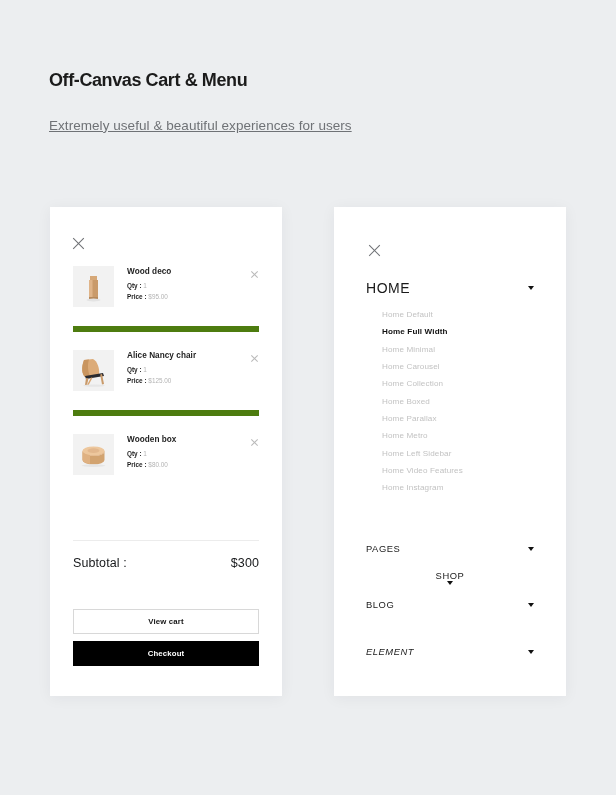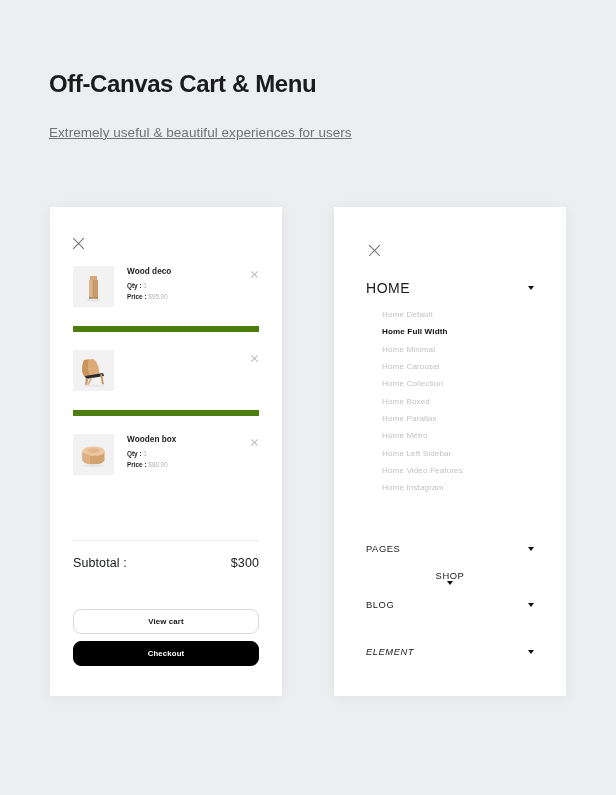--- a/index.html
+++ b/index.html
@@ -18,21 +18,21 @@
   }
 
   
   .page-header {
     position: absolute;
     left: 49px;
     top: 70px;
     width: 520px;
   }
   .page-title {
-    font-size: 24px;
+    font-size: 18px;
     font-weight: 700;
     color: #1b1b1b;
     letter-spacing: -0.4px;
     line-height: 1.2;
   }
   .page-subtitle {
     margin-top: 26px;
     font-size: 13.5px;
     font-weight: 400;
     color: #6f7276;
@@ -176,21 +176,20 @@
     left: 73px;
     width: 186px;
     height: 25px;
     display: flex;
     align-items: center;
     justify-content: center;
     font-size: 7.8px;
     font-weight: 700;
     letter-spacing: 0.15px;
     cursor: pointer;
-    border-radius: 8px;
   }
   .btn-view {
     top: 609px;
     background: #ffffff;
     border: 1px solid #d8d8d8;
     color: #151515;
   }
   .btn-checkout {
     top: 641px;
     background: #000000;
@@ -302,20 +301,29 @@
       <svg width="41" height="41" viewBox="0 0 41 41" xmlns="http://www.w3.org/2000/svg">
         <rect x="0" y="0" width="41" height="41" fill="#f2f2f2"></rect>
         <path d="M11 10 C8 18 9 24 12 27 L26 25 C27 18 24 11 20 9 Z" fill="#dcab78"></path>
         <path d="M11 10 C8 18 9 24 12 27 L17 26.4 C14.5 20 14.5 14 16 9.4 Z" fill="#c9955f"></path>
         <path d="M12 26 L30 23 L31 26 L13 29 Z" fill="#2a2a2e"></path>
         <path d="M13 28 L12 35 L14 35 L15.5 28.4 Z" fill="#c99a6a"></path>
         <path d="M29 24 L31 34 L29 34.4 L27.2 24.6 Z" fill="#c99a6a"></path>
         <path d="M18 27.5 L14 35 L15.6 35 L19.5 27.8 Z" fill="#d8a46f"></path>
         <ellipse cx="21" cy="35.6" rx="11" ry="1.2" fill="#e6e6e6"></ellipse>
       </svg>
+    </div>
+    <div class="item-info">
+      <div class="item-name">Alice Nancy chair</div>
+      <div class="item-meta">
+        <b>Qty :</b>
+        <span>1</span><br>
+        <b>Price :</b>
+        <span>$125.00</span>
+      </div>
     </div>
     <div class="item-remove"></div>
   </div>
 
   <div class="cart-item">
     <div class="thumb">
       <svg width="41" height="41" viewBox="0 0 41 41" xmlns="http://www.w3.org/2000/svg">
         <rect x="0" y="0" width="41" height="41" fill="#f2f2f2"></rect>
         <ellipse cx="20.5" cy="17.5" rx="11" ry="4.6" fill="#e0b489"></ellipse>
         <ellipse cx="20.5" cy="17" rx="11" ry="4.6" fill="#edc79d"></ellipse>

